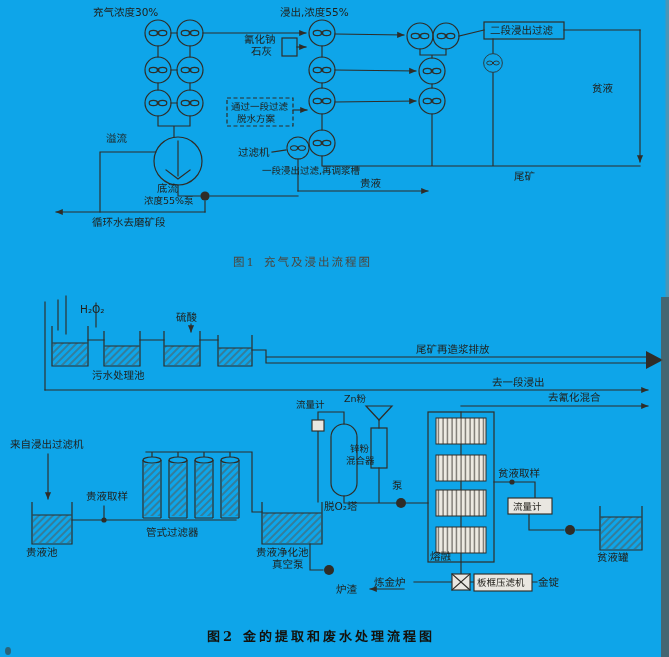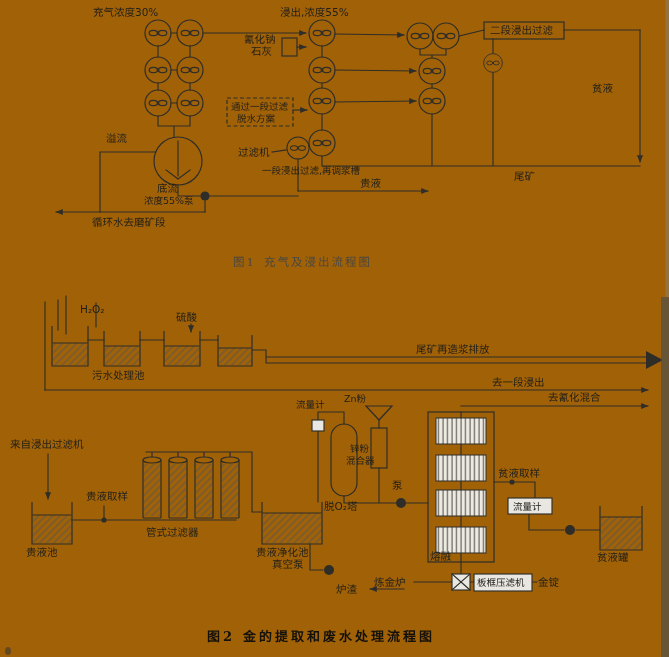--- a/index.html
+++ b/index.html
@@ -1,17 +1,17 @@
 <!DOCTYPE html>
 <html lang="zh-CN"><head>
 <meta charset="utf-8">
 <style>
   html,body{margin:0;padding:0}
   body{background:#8a8a86}
-  .page{position:relative;width:669px;height:657px;background:#a16207;overflow:hidden}
+  .page{position:relative;width:669px;height:657px;background:#0ea5e9;overflow:hidden}
   svg{display:block}
   .ln{fill:none;stroke:#2f2d28;stroke-width:1.15;stroke-linecap:square}
   .dev{fill:none;stroke:#2f2d28;stroke-width:1.2}
   .devp{fill:#e9e7e1;stroke:#2f2d28;stroke-width:1.15}
   .fillink{fill:#2f2d28;stroke:none}
   .dash{stroke-dasharray:4 2.5}
   text{font-family:"DejaVu Sans",sans-serif;fill:#211f1a}
   .txt{font-size:10.5px}
   .txt9{font-size:9.5px}
   .cap1{font-family:"DejaVu Serif",serif;font-size:11.5px;fill:#4c473f;letter-spacing:2px}

